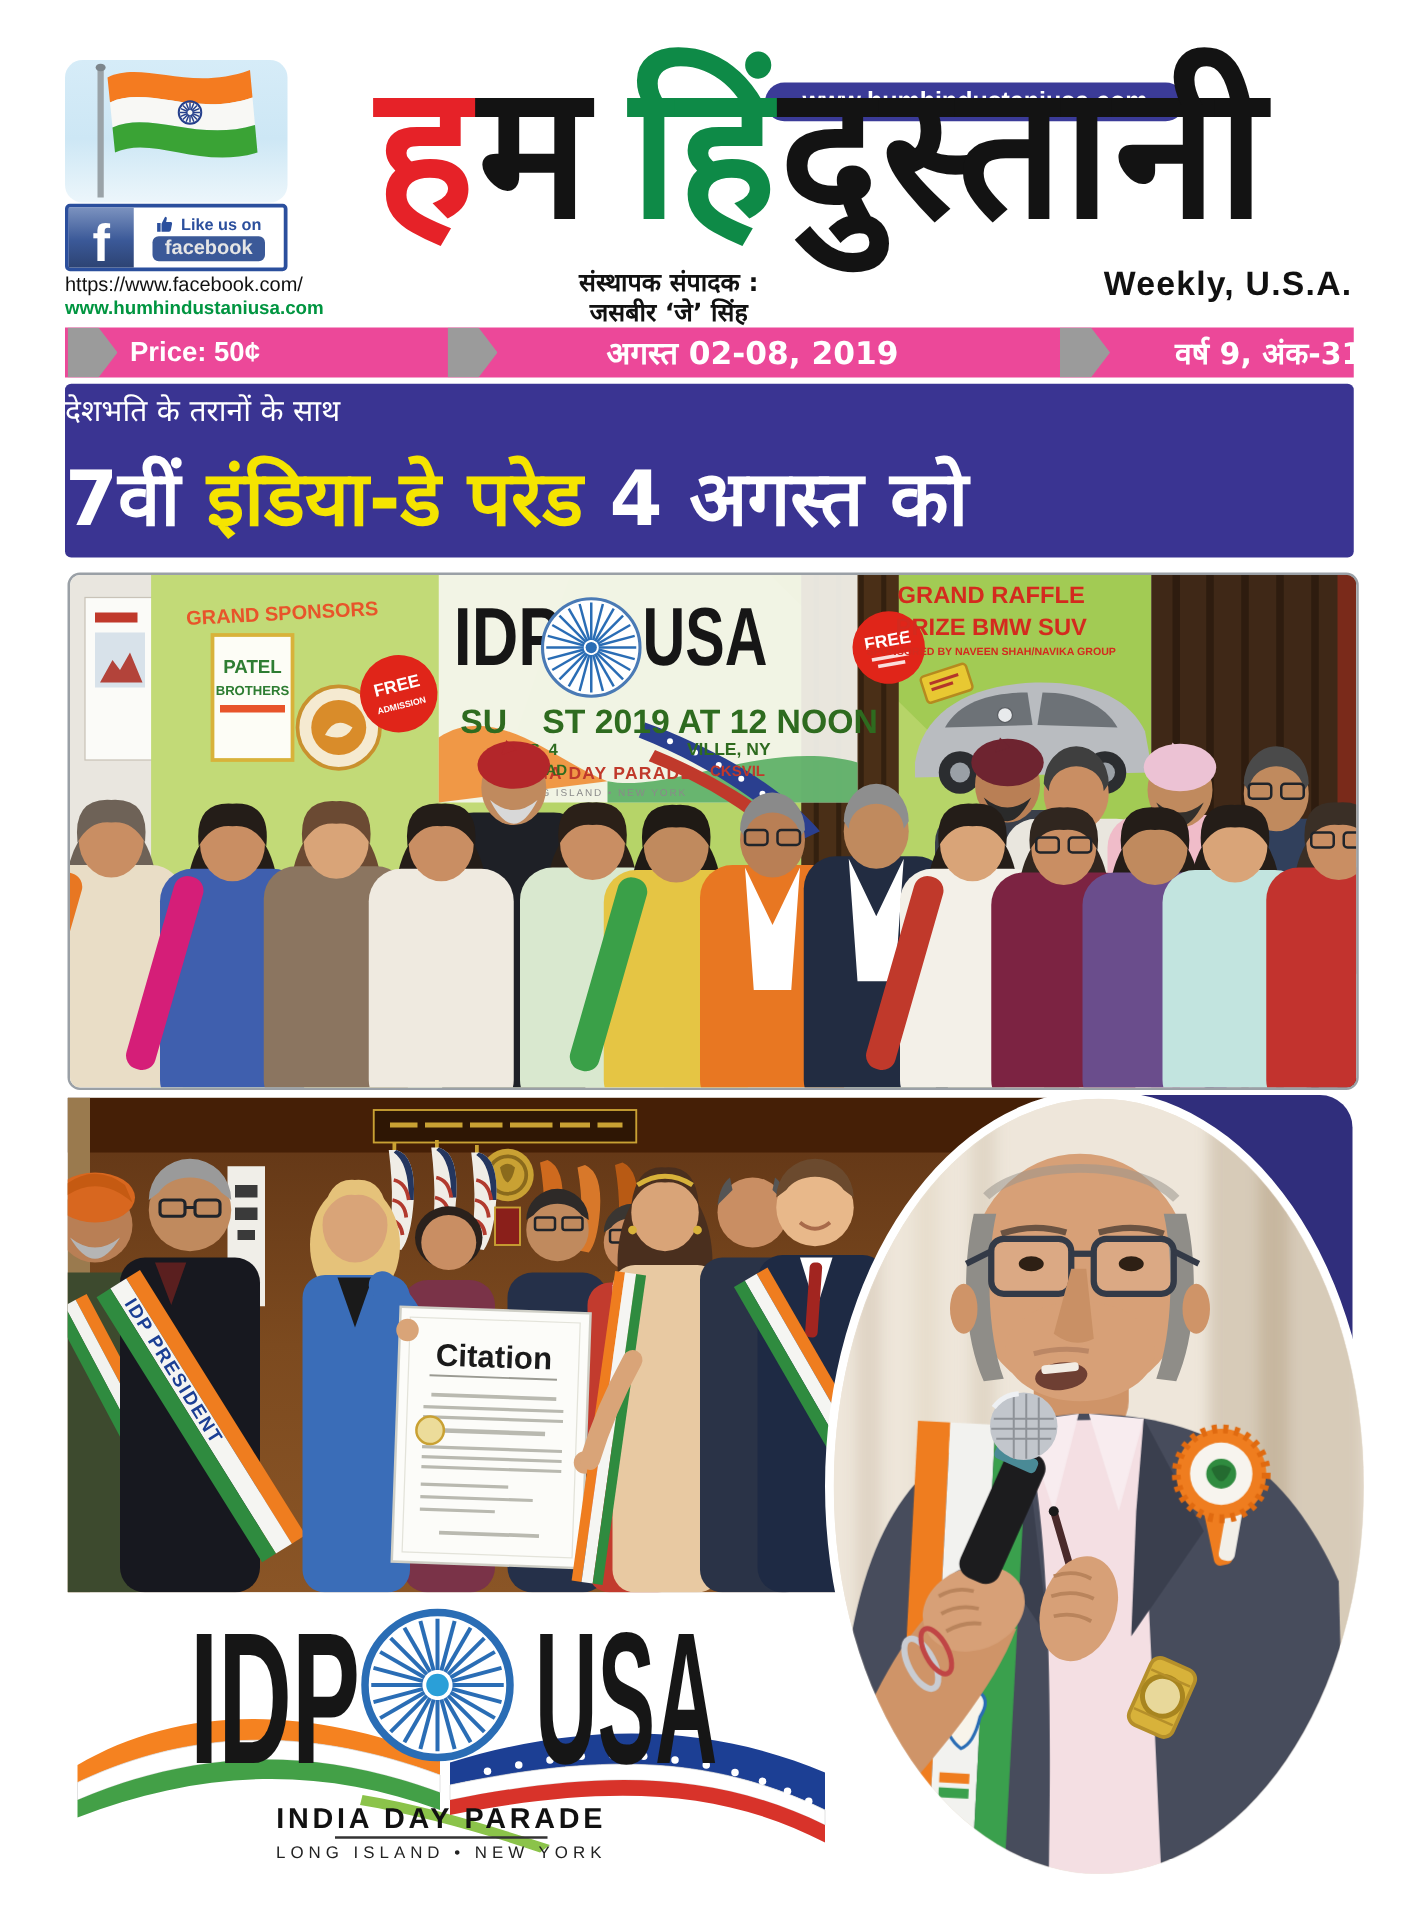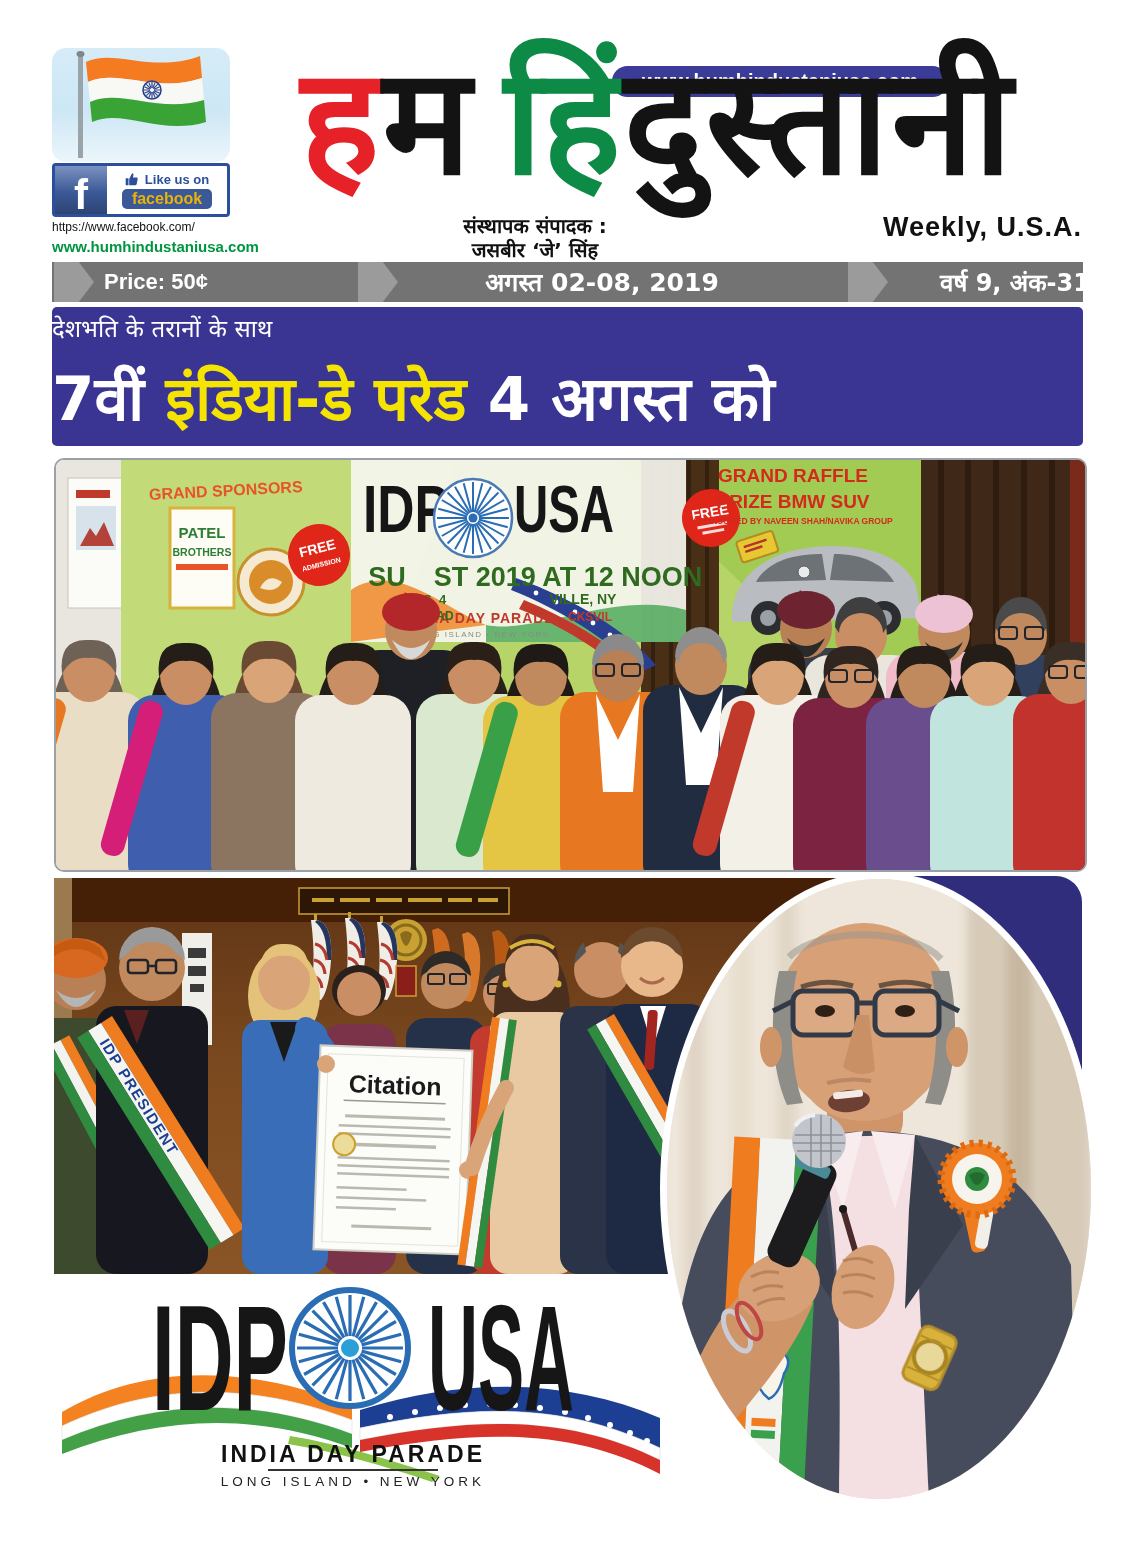--- a/index.html
+++ b/index.html
@@ -10,37 +10,37 @@
   .flagbox{left:52px;top:48px;width:178px;height:114px;border-radius:14px;overflow:hidden;
            background:linear-gradient(180deg,#d6ecf8,#cde7f5 55%,#ecf6fb);}
   .fbbadge{left:52px;top:163px;width:178px;height:54px;background:#fff;border:3px solid #2b4f9d;
            border-radius:4px;display:flex;box-sizing:border-box;}
   .fb-square{width:52px;height:100%;background:linear-gradient(180deg,#7b92bf,#3b5998 55%,#2d4373);
              color:#fff;font-weight:bold;font-size:42px;display:flex;align-items:flex-end;justify-content:center;
              line-height:0.9;font-family:"Liberation Sans",sans-serif;}
   .fb-right{flex:1;display:flex;flex-direction:column;align-items:center;justify-content:center;gap:2px;}
   .fb-like{color:#2b4f9d;font-weight:bold;font-size:13px;display:flex;align-items:center;gap:6px;
            font-family:"Liberation Sans",sans-serif;}
-  .fb-word{background:#3b5998;color:#eab308;font-weight:bold;font-size:16px;border-radius:5px;
+  .fb-word{background:#3b5998;color:#e5e5e5;font-weight:bold;font-size:16px;border-radius:5px;
            padding:1px 10px;font-family:"Liberation Sans",sans-serif;}
-  .fb-url{left:52px;top:220px;width:200px;font-size:12px;color:#111;font-family:"Liberation Sans",sans-serif;}
+  .fb-url{left:52px;top:220px;width:200px;font-size:16px;color:#111;font-family:"Liberation Sans",sans-serif;}
   .site-url{left:52px;top:238px;width:200px;font-size:15px;font-weight:bold;color:#009540;
             font-family:"Liberation Sans",sans-serif;}
   .pill{left:612px;top:66px;width:336px;height:31px;background:#3b3b98;border-radius:17px;
         color:#fff;font-weight:bold;font-size:20px;display:flex;align-items:center;justify-content:center;
         font-family:"Liberation Sans",sans-serif;z-index:1;}
   .masthead{left:230px;top:30px;width:856px;height:190px;text-align:center;font-weight:bold;
             font-size:148px;line-height:1.25;letter-spacing:3px;white-space:nowrap;z-index:2;}
   .m-red{color:#e62228;} .m-black{color:#131313;} .m-green{color:#0e8a47;margin-left:30px;}
   .weekly{left:760px;top:212px;width:322px;text-align:right;font-weight:bold;font-size:27px;color:#111;
           letter-spacing:1px;font-family:"Liberation Sans",sans-serif;z-index:3;}
   .founder{left:395px;top:214px;width:280px;text-align:center;font-weight:bold;font-size:20px;
            color:#111;line-height:1.2;z-index:3;}
   
-  .infobar{left:52px;top:262px;width:1031px;height:40px;background:#737373;color:#fff;}
+  .infobar{left:52px;top:262px;width:1031px;height:40px;background:#ec4899;color:#fff;}
   .arrow{position:absolute;top:0;width:40px;height:40px;background:#9b9b9b;
          clip-path:polygon(0 0,62% 0,100% 50%,62% 100%,0 100%);}
   .ib-price{position:absolute;left:52px;top:0;height:40px;line-height:40px;font-weight:bold;font-size:22px;
             font-family:"Liberation Sans",sans-serif;}
   .ib-date{position:absolute;left:320px;width:460px;top:0;height:24px;line-height:42px;text-align:center;
            font-weight:bold;font-size:25px;}
   .ib-issue{position:absolute;left:870px;width:186px;top:0;height:40px;line-height:42px;text-align:center;
             font-weight:bold;font-size:24px;}
   
   .banner{left:52px;top:307px;width:1031px;height:139px;background:#3a3492;border-radius:5px;color:#fff;}

